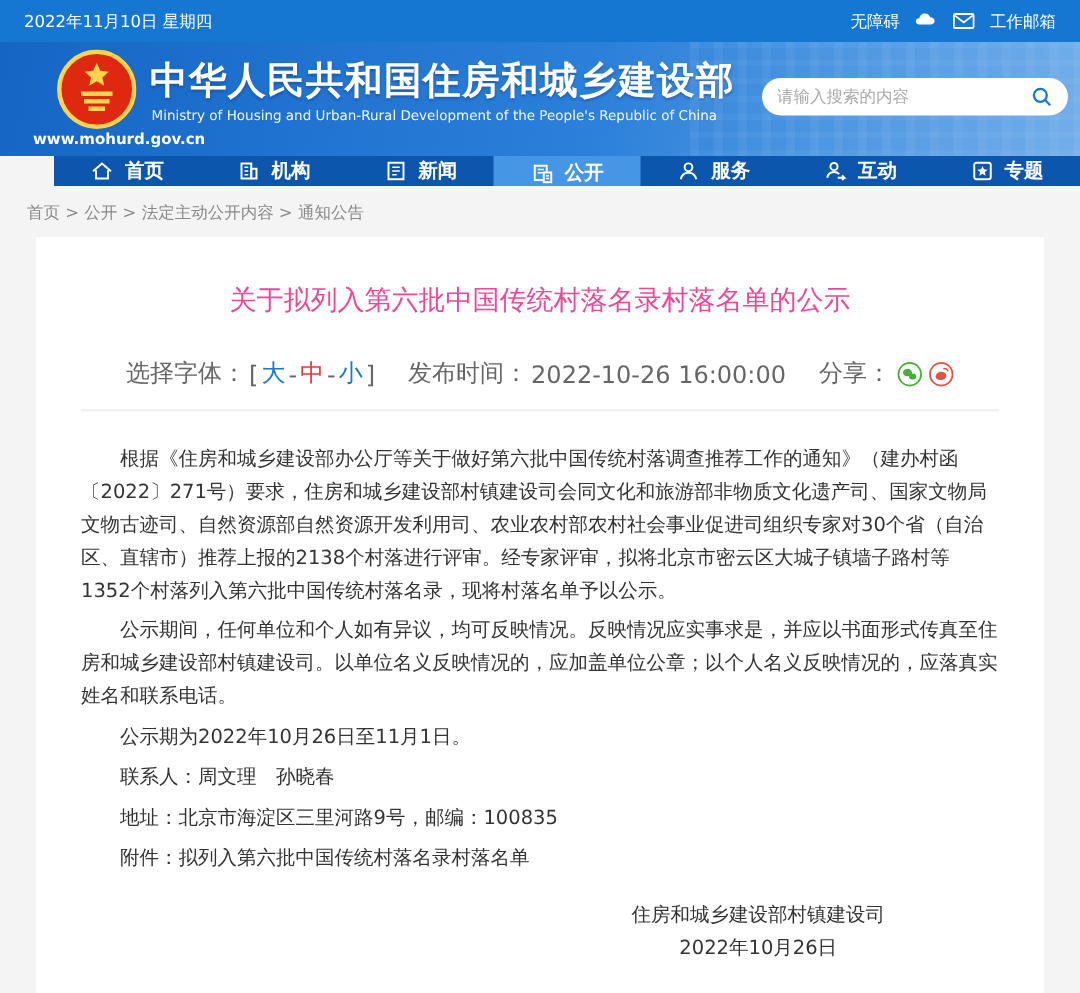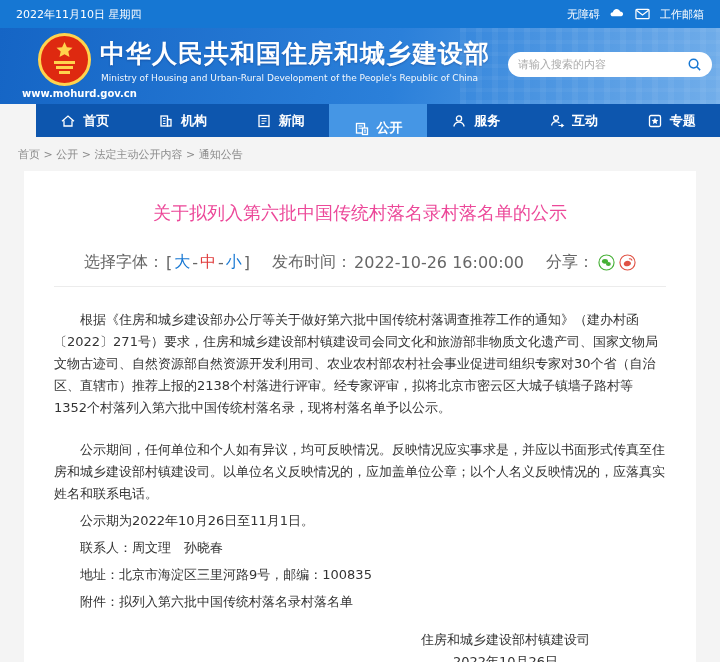--- a/index.html
+++ b/index.html
@@ -27,21 +27,21 @@
     font-weight:bold; letter-spacing:1px; text-shadow:0 1px 2px rgba(0,0,60,.25); }
   .site-subtitle { position:absolute; left:101px; top:45px; color:#fff; font-size:9px; opacity:.95; }
   .search { position:absolute; right:8px; top:24px; width:204px; height:25px; background:#fff;
     border-radius:13px; display:flex; align-items:center; padding:0 10px; z-index:2; }
   .search input { flex:1; border:none; outline:none; font-size:11px; color:#333;
     font-family:inherit; background:transparent; }
   .search input::placeholder { color:#aaa; }
   .search-btn { border:none; background:none; cursor:pointer; display:flex; }
 
   
-  .nav { height:33px; background:#0d56ae; display:flex;margin-left:36px; }
+  .nav { height:20px; background:#0d56ae; display:flex;margin-left:36px; }
   .nav-item { flex:1; display:flex; align-items:center; justify-content:center; gap:7px;
     color:#fff; font-size:13px; font-weight:bold; cursor:pointer; }
   .nav-item.active { background:#4596e5;align-items:flex-end; }
   .nav-ico { display:inline-flex; width:16px; height:16px; }
 
   
   .breadcrumb { font-size:11px; color:#8a8a8a; padding:10px 0 9px 18px; }
 
   
   .card { margin:0 24px; background:#fff; height:620px; padding:30px 30px 0; }
@@ -49,21 +49,21 @@
   .meta { text-align:center; margin-top:27px; padding-bottom:13px; font-size:16px; color:#666;
     border-bottom:1px solid #ececec; display:flex; justify-content:center; align-items:center; gap:4px; }
   .meta .grp { display:inline-flex; align-items:center; gap:2px; }
   .meta .gap { width:14px; }
   .fz-link { cursor:pointer; }
   .fz-blue { color:#1677d3; }
   .fz-red  { color:#e03c3c; }
   .share-ico { display:inline-flex; width:17px; height:17px; margin-left:2px; cursor:pointer; }
 
   .body { margin-top:22px; font-size:13px; color:#333; line-height:22px; }
-  .body p { text-indent:2em; margin-bottom:20px; }
+  .body p { text-indent:2em; margin-bottom:4px; }
   .body p.sp { margin-bottom:5px; }
 
   .signature { display:flex; justify-content:flex-end; padding-right:76px; margin-top:16px; }
   .signature .sig-inner { text-align:center; font-size:13px; color:#333; line-height:22px; }
 </style>
 </head>
 <body>
 
 <div class="topbar">
   <span>2022年11月10日 星期四</span>

